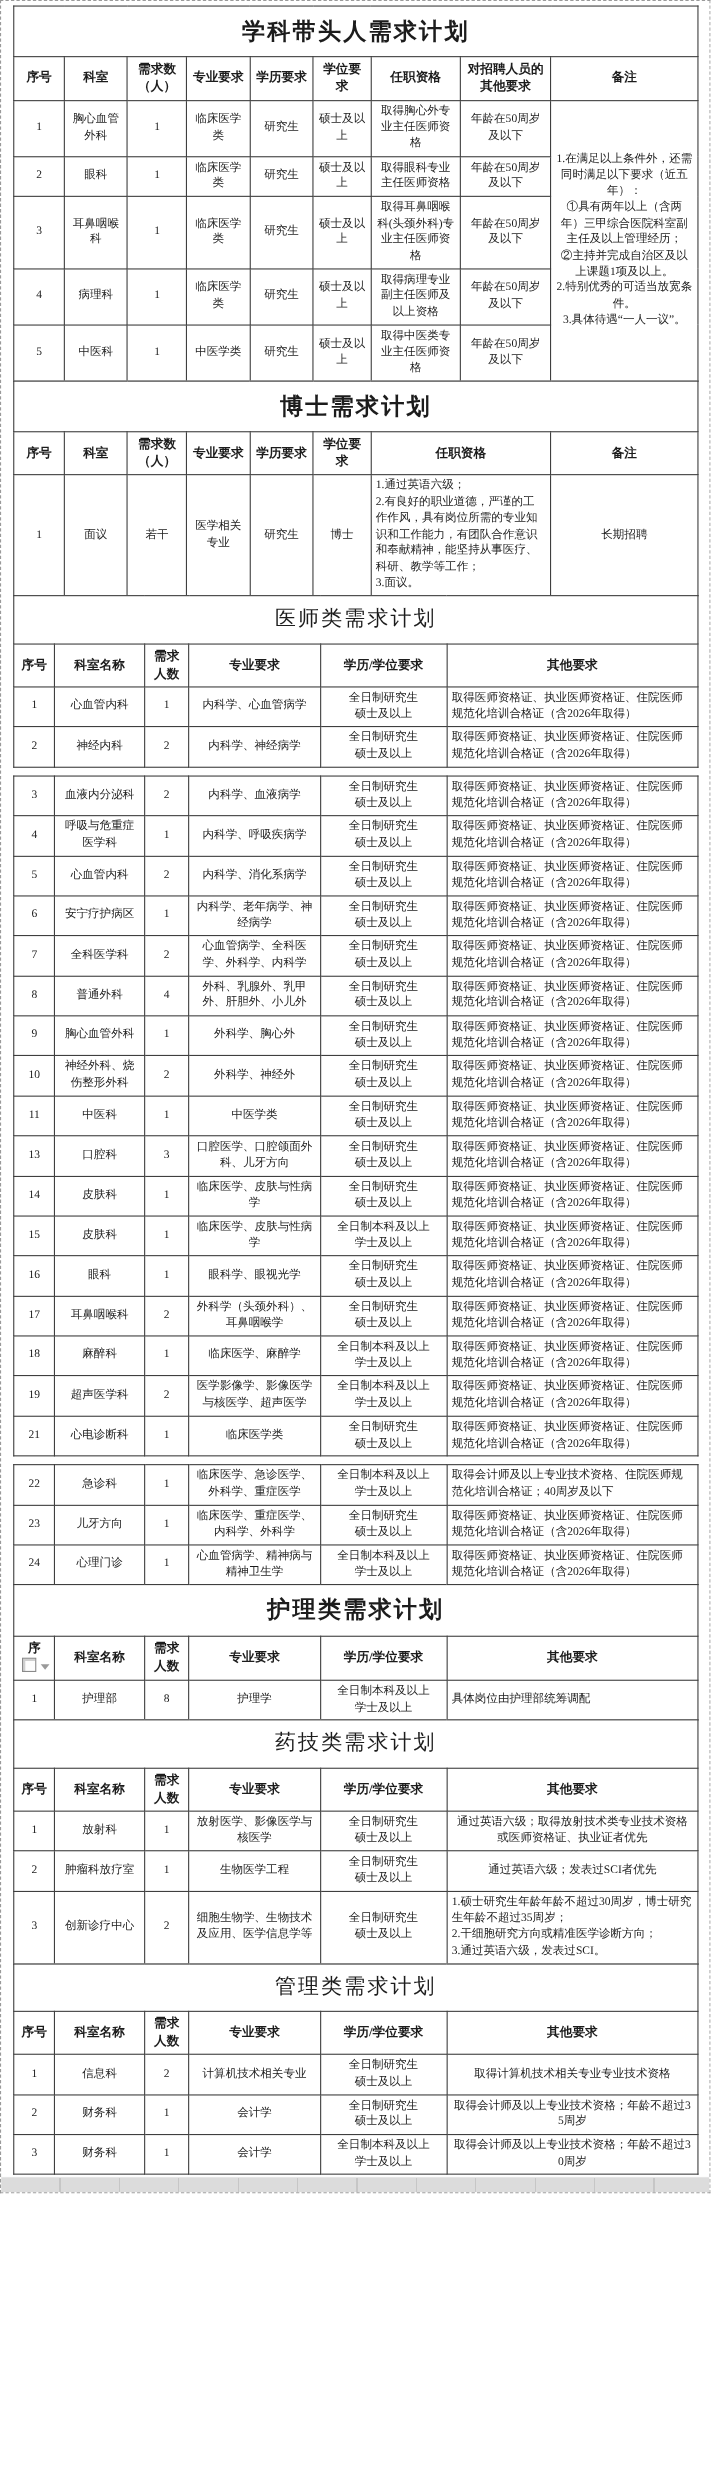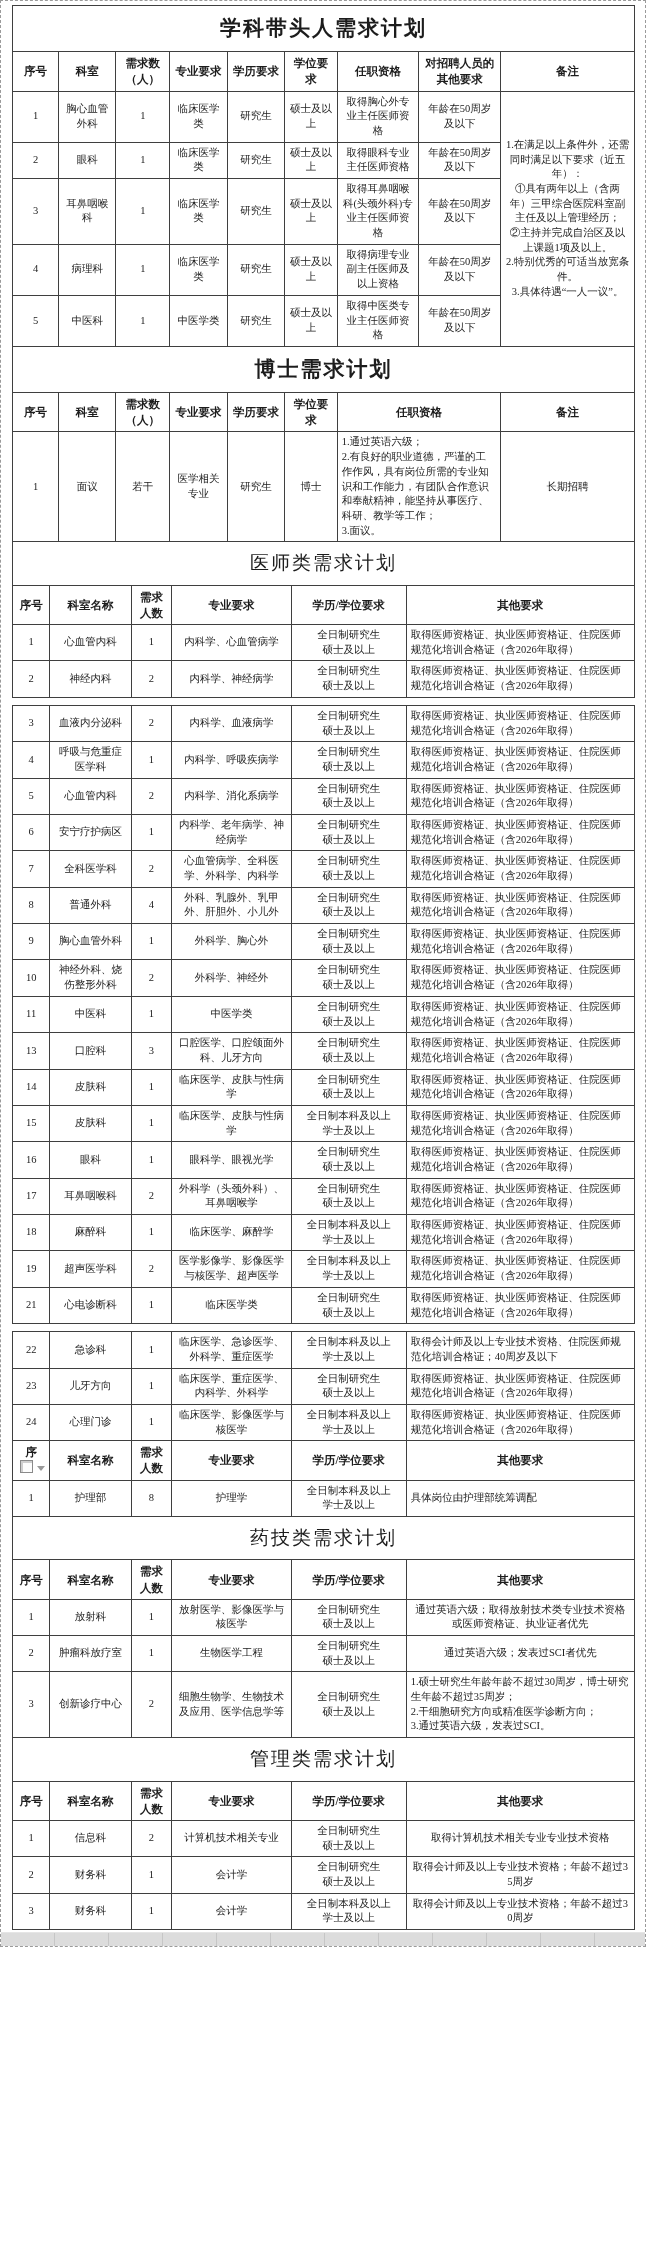--- a/index.html
+++ b/index.html
@@ -409,37 +409,40 @@
             <td>1</td>
             <td>临床医学、重症医学、内科学、外科学</td>
             <td>全日制研究生
 硕士及以上</td>
             <td class="left">取得医师资格证、执业医师资格证、住院医师规范化培训合格证（含2026年取得）</td>
           </tr>
           <tr>
             <td>24</td>
             <td>心理门诊</td>
             <td>1</td>
-            <td>临床医学、影像医学与核医学</td>
+            <td>心血管病学、精神病与精神卫生学</td>
             <td>全日制本科及以上
 学士及以上</td>
             <td class="left">取得医师资格证、执业医师资格证、住院医师规范化培训合格证（含2026年取得）</td>
           </tr>
         </tbody>
       </table>
       <table class="tbl">
         <colgroup>
           <col style="width: 6%;">
           <col style="width: 13.1%;">
           <col style="width: 6.5%;">
           <col style="width: 19.2%;">
           <col style="width: 18.5%;">
           <col style="width: 36.7%;">
         </colgroup>
         <tbody>
+          <tr>
+            <td colspan="6" class="title t-bold">护理类需求计划</td>
+          </tr>
           <tr>
             <th><span>序</span><span class="ph-ico"></span><span class="chev"></span></th>
             <th>科室名称</th>
             <th>需求人数</th>
             <th>专业要求</th>
             <th>学历/学位要求</th>
             <th>其他要求</th>
           </tr>
           <tr>
             <td>1</td>

